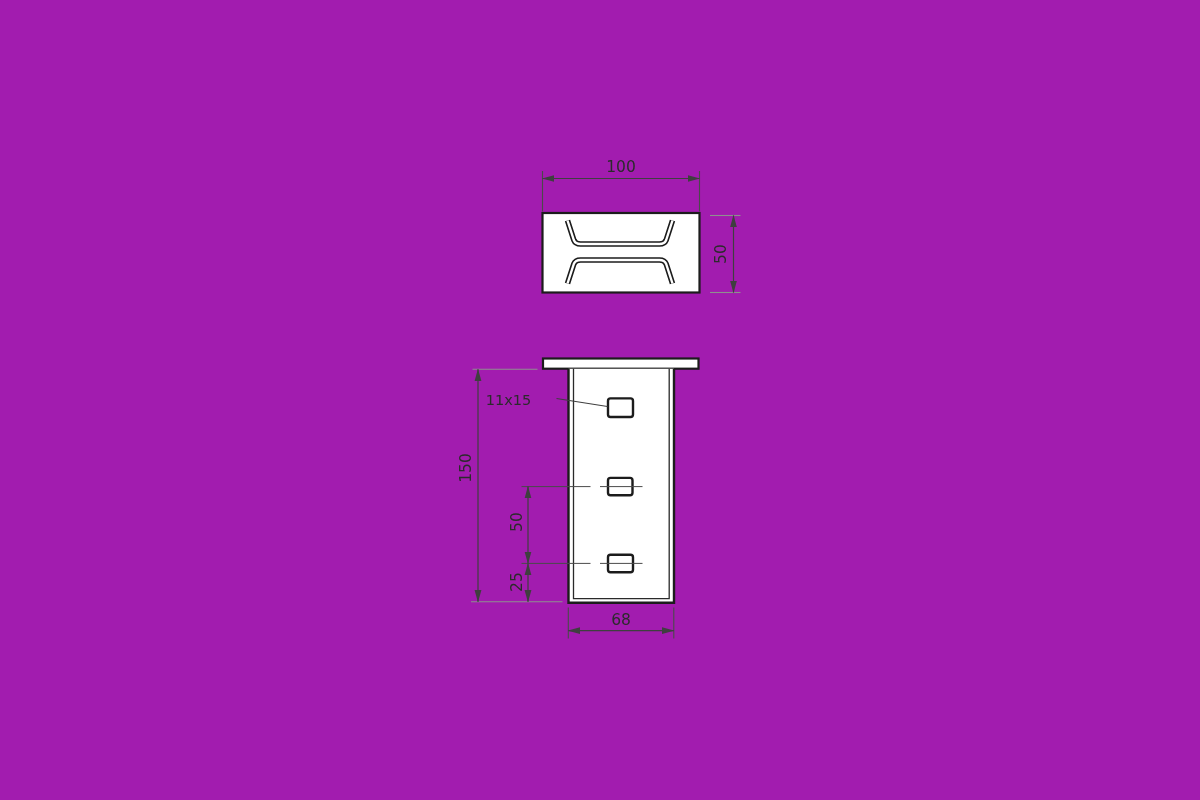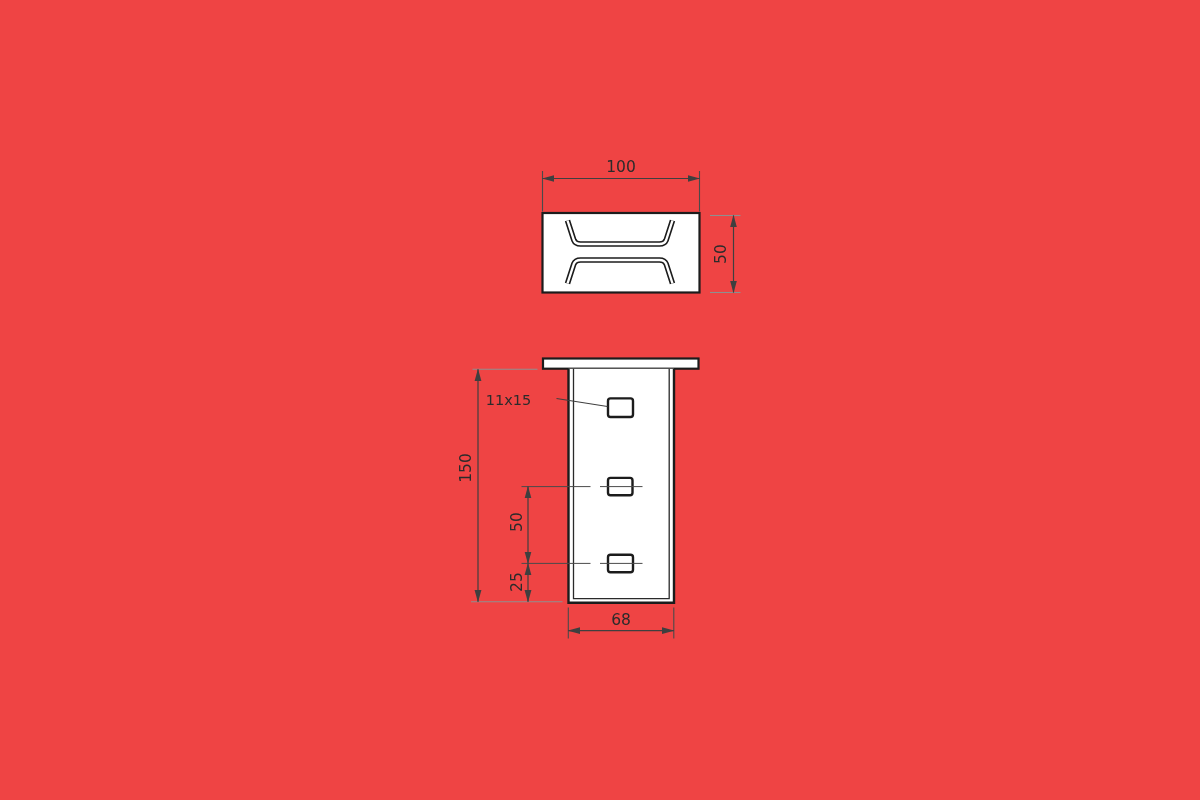--- a/index.html
+++ b/index.html
@@ -4,21 +4,21 @@
 <style>
   html, body {
     margin: 0;
     padding: 0;
     background: #ffffff;
   }
   #canvas {
     position: relative;
     width: 1200px;
     height: 800px;
-    background: #ef4444;
+    background: #a21caf;
     overflow: hidden;
     font-family: "DejaVu Sans", "Liberation Sans", sans-serif;
   }
   svg { display: block; }
   .outline   { stroke: #1c1c1c; stroke-width: 2.2; fill: #ffffff; }
   .outline-thick { stroke: #1c1c1c; stroke-width: 2.4; fill: #ffffff; }
   .inner-edge { stroke: #2a2a2a; stroke-width: 1.3; fill: none; }
   .band-outer { stroke: #1c1c1c; stroke-width: 5.6; fill: none; stroke-linejoin: round; stroke-linecap: butt; }
   .band-inner { stroke: #ffffff; stroke-width: 2.4; fill: none; stroke-linejoin: round; stroke-linecap: butt; }
   .dimline  { stroke: #3f3f3f; stroke-width: 1.2; fill: none; }

